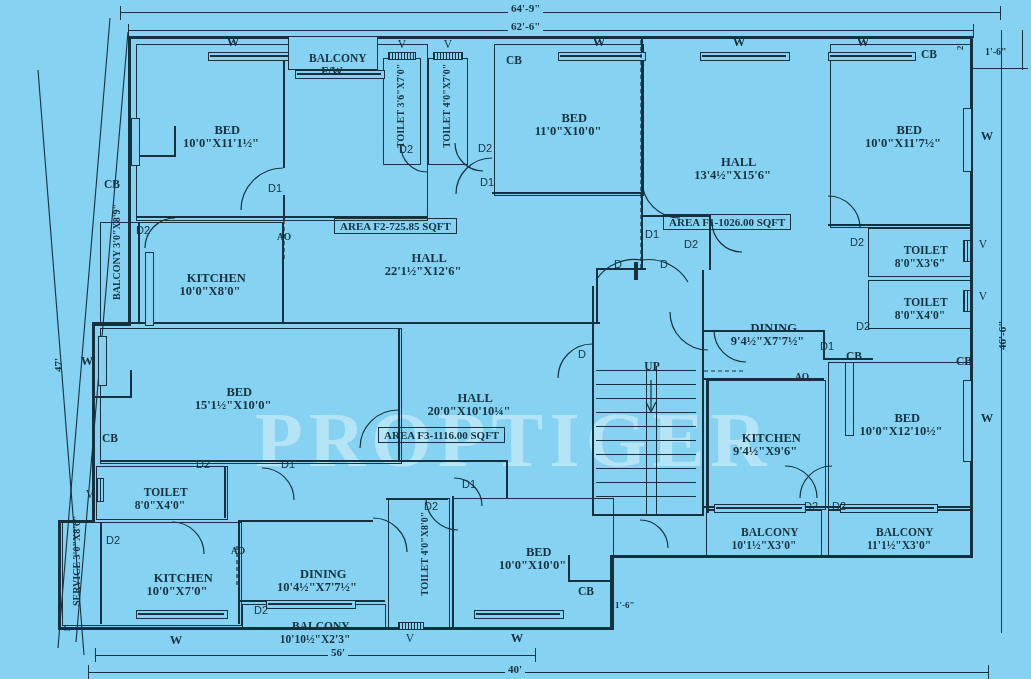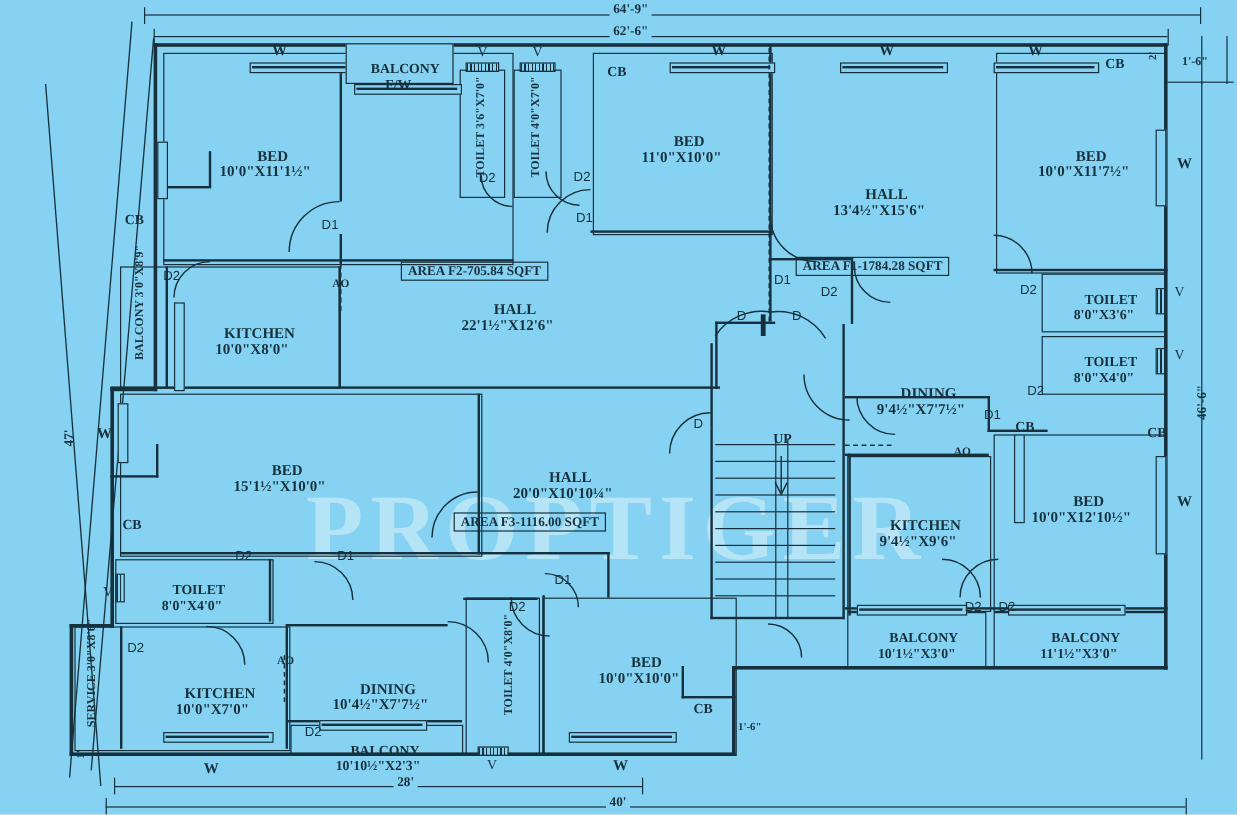--- a/index.html
+++ b/index.html
@@ -61,21 +61,21 @@
   <div class="vrt" style="left:996px;top:350px;font-size:11px;">46'-6"</div>
 
   <svg class="arcs">
     <line x1="110" y1="18" x2="58" y2="648" stroke="#16313d" stroke-width="1.1" fill="none"></line>
     <line x1="128" y1="32" x2="76" y2="642" stroke="#16313d" stroke-width="1.1" fill="none"></line>
     <line x1="38" y1="70" x2="84" y2="655" stroke="#16313d" stroke-width="1.1" fill="none"></line>
   </svg>
   <div class="vrt" style="left:52px;top:372px;font-size:11px;">47'</div>
 
   <div class="dimline" style="left:95px;top:655px;width:440px;"></div>
-  <div class="dimtxt" style="left:328px;top:646px;">28'</div>
+  <div class="dimtxt" style="left:328px;top:646px;">56'</div>
   <div class="dimvline" style="left:95px;top:648px;height:14px;"></div>
   <div class="dimvline" style="left:535px;top:648px;height:14px;"></div>
 
   <div class="dimline" style="left:88px;top:672px;width:900px;"></div>
   <div class="dimtxt" style="left:505px;top:663px;">40'</div>
   <div class="dimvline" style="left:88px;top:665px;height:14px;"></div>
   <div class="dimvline" style="left:988px;top:665px;height:14px;"></div>
   <div class="vrt" style="left:62px;top:632px;font-size:9px;">1'</div>
   <div class="dimtxt" style="left:612px;top:600px;font-size:9px;">1'-6"</div>
 
@@ -342,22 +342,22 @@
     <span>BALCONY</span><br><span class="s10">10'10½"X2'3"</span>
   </div>
 
   <div class="lbl s11" style="left:710px;top:514px;width:108px;">
     <span>BALCONY</span><br><span class="s10">10'1½"X3'0"</span>
   </div>
   <div class="lbl s11" style="left:830px;top:514px;width:138px;">
     <span>BALCONY</span><br><span class="s10">11'1½"X3'0"</span>
   </div>
 
-  <div class="areabox" style="left:334px;top:218px;">AREA F2-705.84 SQFT</div>
-  <div class="areabox" style="left:663px;top:214px;">AREA F1-1784.28 SQFT</div>
+  <div class="areabox" style="left:334px;top:218px;">AREA F2-725.85 SQFT</div>
+  <div class="areabox" style="left:663px;top:214px;">AREA F1-1026.00 SQFT</div>
   <div class="areabox" style="left:378px;top:427px;">AREA F3-1116.00 SQFT</div>
 
   <div class="lbl s12" style="left:222px;top:36px;width:22px;">W</div>
   <div class="lbl s12" style="left:588px;top:36px;width:22px;">W</div>
   <div class="lbl s12" style="left:728px;top:36px;width:22px;">W</div>
   <div class="lbl s12" style="left:852px;top:36px;width:22px;">W</div>
   <div class="lbl s12" style="left:976px;top:130px;width:22px;">W</div>
   <div class="lbl s12" style="left:976px;top:412px;width:22px;">W</div>
   <div class="lbl s12" style="left:76px;top:355px;width:22px;">W</div>
   <div class="lbl s12" style="left:165px;top:634px;width:22px;">W</div>

